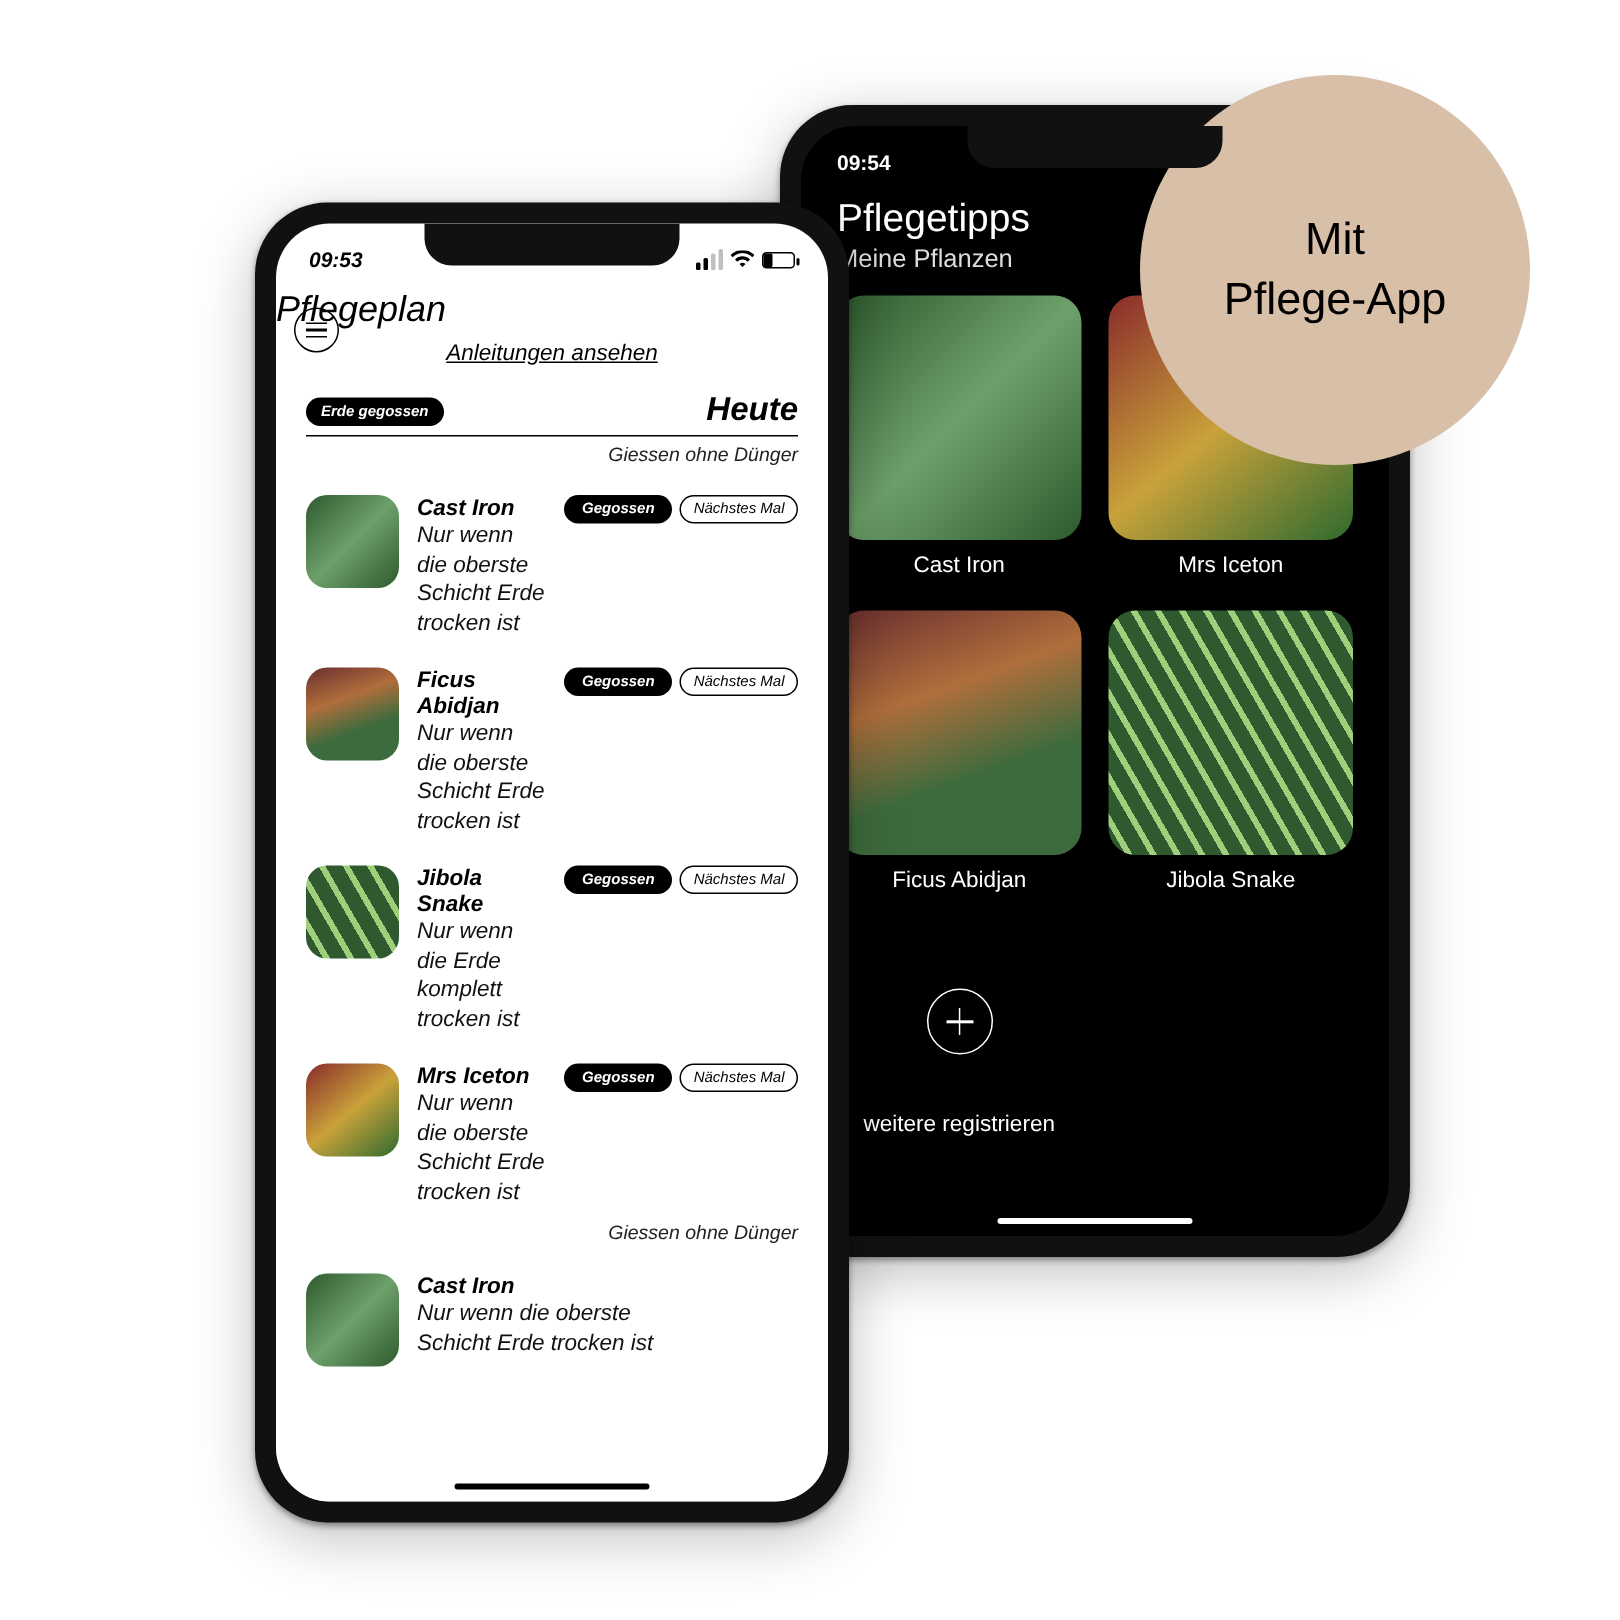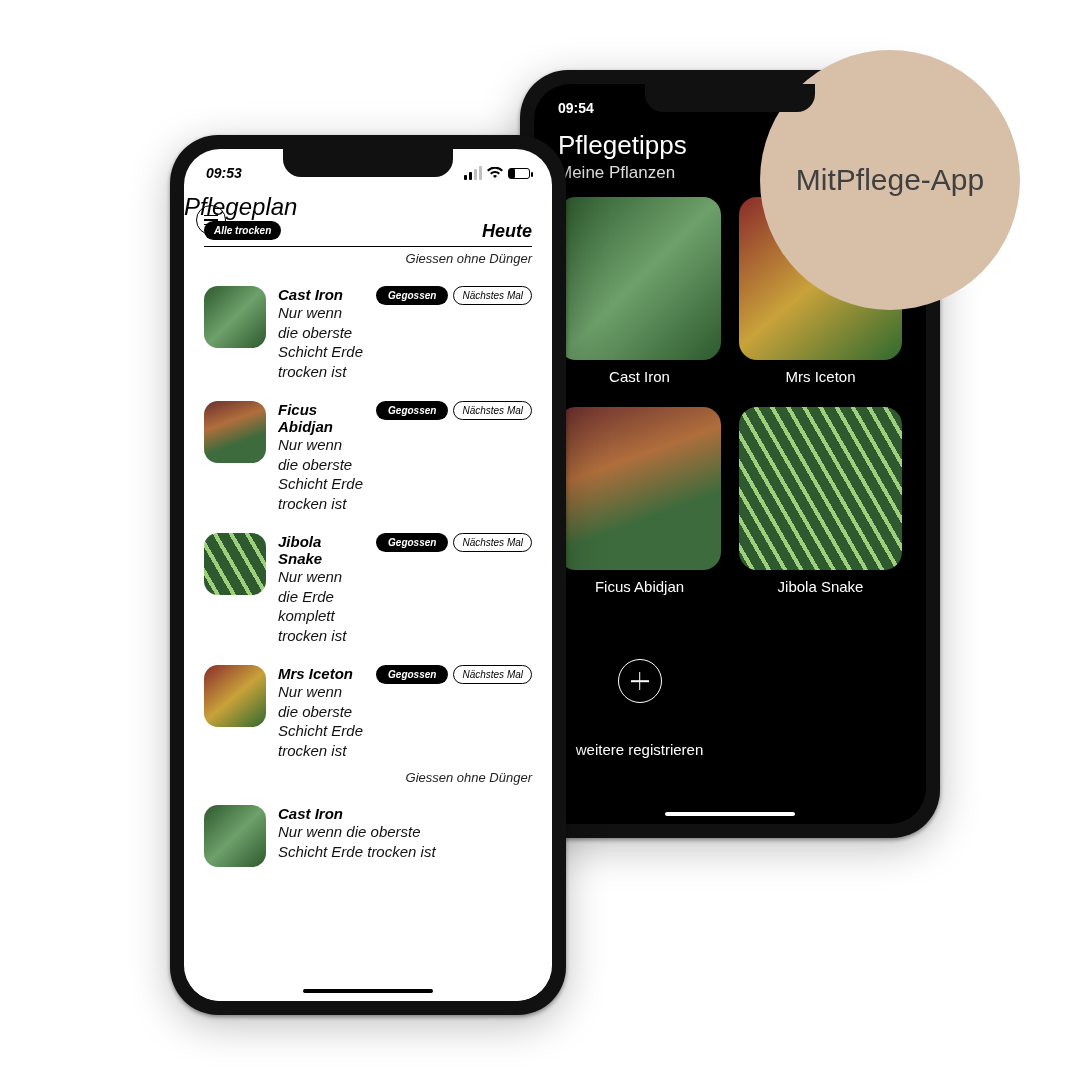--- a/index.html
+++ b/index.html
@@ -86,21 +86,21 @@
   .p1-title { text-align:left; font-size:24px; font-weight:400; margin-top:6px; }
   .p1-link  { text-align:center; font-size:15px; text-decoration:underline; margin:6px 0 16px; }
 
   .section { padding: 0 20px; }
   .sec-head { position:relative; border-bottom:1px solid #000; padding-bottom:4px; margin-bottom:4px; }
   .sec-head .pill {
     position:absolute; left:0; bottom:6px;
     background:#000;color:#fff;font-size:10px;font-weight:600;
     padding:4px 10px;border-radius:12px;
   }
-  .sec-head .day { text-align:right; font-size:18px; font-weight:600; }
+  .sec-head .day { text-align:right; font-size:22px; font-weight:600; }
   .sec-sub { text-align:right; font-size:13px; color:#222; margin-bottom:10px; }
 
   .row { display:flex; align-items:flex-start; gap:12px; padding:10px 0; }
   .row .thumb {
     width:62px;height:62px;border-radius:14px;flex:0 0 62px;
     background:#d7cfc1; overflow:hidden; position:relative;
   }
   .row .mid { flex:1; }
   .row .mid .pname { font-size:15px; font-weight:600; }
   .row .mid .pdesc { font-size:15px; color:#111; line-height:1.3; max-width: 175px; }
@@ -108,22 +108,22 @@
   .btns .b1 { background:#000;color:#fff;font-size:10px;font-weight:600;padding:4px 12px;border-radius:12px; }
   .btns .b2 { border:1.3px solid #000;font-size:10px;font-weight:500;padding:3px 8px;border-radius:12px; }
 
   .home1 { position:absolute; bottom:8px; left:50%; transform:translateX(-50%); width:130px; height:4px; background:#000; border-radius:3px; }
   .fade  { position:absolute; bottom:0; left:0; right:0; height:60px; background:linear-gradient(transparent,#fff); pointer-events:none; }
 
   
   .badge {
     position:absolute; right:60px; top:50px;
     width:260px;height:260px;border-radius:50%;
-    background:#d7bfa8; color:#404040;
-    display:flex;flex-direction:row;justify-content:center;align-items:center;
+    background:#d7bfa8; color:#000000;
+    display:flex;flex-direction:column;justify-content:center;align-items:center;
     font-size:30px; font-weight:300; line-height:1.35;
     z-index:30;
   }
   .thumb.cast-iron  { background:linear-gradient(135deg,#2e5a2e,#6da06a,#2e5a2e);}
   .thumb.ficus      { background:linear-gradient(160deg,#6a2f2f 0%,#b06e3c 35%,#3d6b3d 65%);}
   .thumb.jibola     { background:repeating-linear-gradient(60deg,#2f5a2f 0 10px,#9fcf7a 10px 14px);}
   .thumb.iceton     { background:linear-gradient(140deg,#8a2b2b,#c9a23a,#2f6a2f);}
   .thumb.white      { background:linear-gradient(120deg,#e6e1d4 0 45%,#2f5a2f 45% 55%,#e6e1d4 55%);}
 </style>
 </head>
@@ -189,25 +189,26 @@
       </span>
     </div>
 
     <div class="menu-btn">
         <span></span>
         <span></span>
         <span></span>
       </div>
 
     <div class="p1-title">Pflegeplan</div>
+    <div class="p1-link">Anleitungen ansehen</div>
 
     <div id="sections">
         <div class="section">
           <div class="sec-head">
-            <span class="pill">Alle trocken</span>
+            <span class="pill">Erde gegossen</span>
             <div class="day">Heute</div>
           </div>
           <div class="sec-sub">Giessen ohne Dünger</div>
           <div class="row">
             <div class="thumb cast-iron"></div>
             <div class="mid">
               <div class="pname">Cast Iron</div>
               <div class="pdesc">Nur wenn die oberste Schicht Erde trocken ist</div>
             </div>
             <div class="btns">

